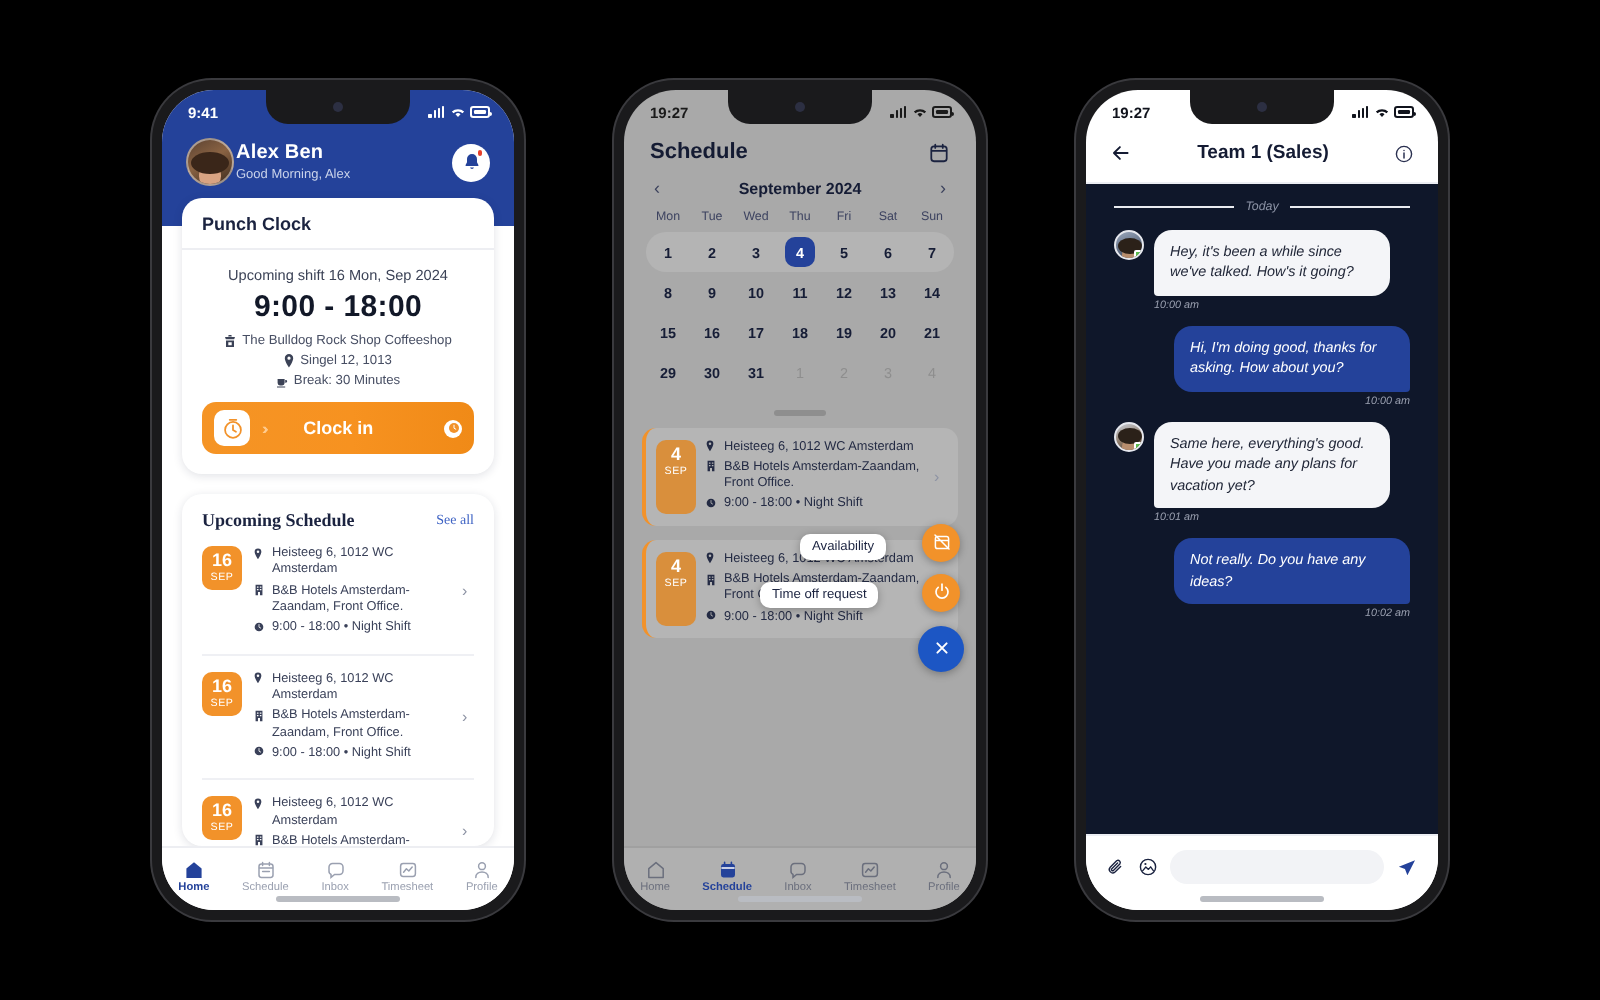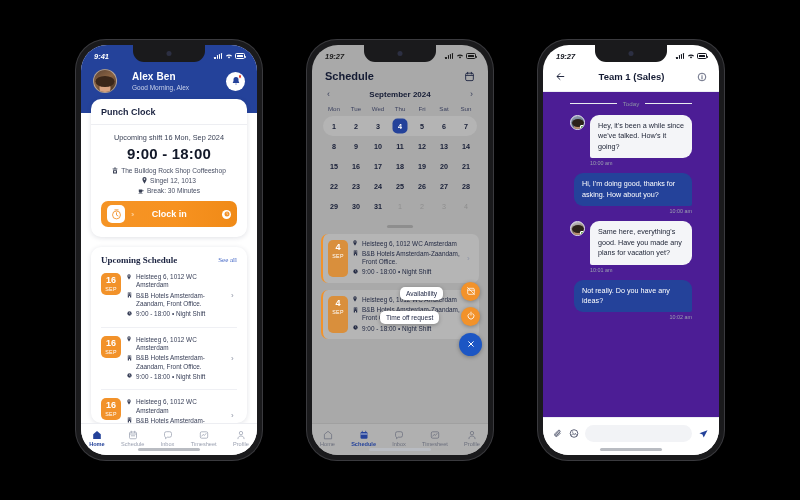--- a/index.html
+++ b/index.html
@@ -41,39 +41,39 @@
   }
   .homebar {
     position:absolute; bottom:4px; left:50%; transform:translateX(-50%);
     width:62px; height:3px; border-radius:2px; background:#b9bcc2; z-index:45;
   }
   .statusbar {
     height:22px; flex:0 0 22px;
     display:flex; align-items:center; justify-content:space-between;
     padding:0 12px 0 13px;
     font-size:7.5px; font-weight:bold;
-    position:relative; z-index:30;font-style:italic;
+    position:relative; z-index:30;
   }
   .sb-icons { display:flex; align-items:center; gap:2.5px; }
   .bars { display:flex; align-items:flex-end; gap:.8px; height:6px; }
   .bars i { width:1.3px; background:currentColor; border-radius:.4px; display:block; }
   .bars i:nth-child(1){height:2.4px}.bars i:nth-child(2){height:3.6px}
   .bars i:nth-child(3){height:4.8px}.bars i:nth-child(4){height:6px}
   .batt { width:10px;height:5.4px;border:.8px solid currentColor;border-radius:1.6px;position:relative;}
   .batt::before{content:"";position:absolute;inset:.8px;background:currentColor;border-radius:.6px;}
   .batt::after{content:"";position:absolute;right:-2px;top:1.6px;width:1px;height:2.2px;background:currentColor;border-radius:0 1px 1px 0;}
 
   svg { display:block; }
 
   
   .p1 .statusbar { background:#24429a; color:#fff; }
   .p1-head {
     background:#24429a; color:#fff;
     padding:2px 12px 20px 12px;
-    display:flex; align-items:center; gap:15px;
+    display:flex; align-items:center; gap:1px;
     position:relative;
   }
   .avatar {
     width:24px;height:24px;border-radius:50%;flex:0 0 24px;
     background:linear-gradient(150deg,#5b4232 0%,#8a6343 45%,#3c2a1d 100%);
     border:1.2px solid rgba(255,255,255,.45); position:relative; overflow:hidden;
   }
   .avatar::after{
     content:"";position:absolute;left:50%;top:48%;transform:translateX(-50%);
     width:11px;height:13px;border-radius:50% 50% 45% 45%;background:#d8a382;
@@ -191,21 +191,21 @@
   .p2 .tab{color:#6b6f7d;}
   .p2 .tab.active{color:#24429a;}
 
   
   .p3 .statusbar{color:#10131c;}
   .p3-head{
     display:flex;align-items:center;justify-content:space-between;
     padding:4px 12px 9px;border-bottom:1px solid #eceef3;
   }
   .p3-title{font-size:9.5px;font-weight:bold;color:#141b33;}
-  .chat{flex:1;padding:8px 27px 4px;overflow:hidden;background:#4c1d95;}
+  .chat{flex:1;padding:8px 14px 4px;overflow:hidden;background:#0f172a;font-style:italic;}
   .daylbl{display:flex;align-items:center;gap:6px;margin-bottom:8px;}
   .daylbl i{flex:1;height:1px;background:#e9ebf0;}
   .daylbl span{font-size:6.2px;color:#8c93a5;}
   .msg{display:flex;gap:5px;margin-bottom:2px;}
   .msg.me{justify-content:flex-end;}
   .mav{
     width:15px;height:15px;border-radius:50%;flex:0 0 15px;position:relative;overflow:hidden;
     border:1px solid #e6e8ee;
   }
   .mav.a1{background:linear-gradient(160deg,#9aa7bb 0%,#5d6a80 60%,#2f3847 100%);}
@@ -514,29 +514,20 @@
           <div class="cal-d">14</div>
         </div>
         <div class="cal-r cal-week">
           <div class="cal-d">15</div>
           <div class="cal-d">16</div>
           <div class="cal-d">17</div>
           <div class="cal-d">18</div>
           <div class="cal-d">19</div>
           <div class="cal-d">20</div>
           <div class="cal-d">21</div>
-        </div>
-        <div class="cal-r cal-week">
-          <div class="cal-d">22</div>
-          <div class="cal-d">23</div>
-          <div class="cal-d">24</div>
-          <div class="cal-d">25</div>
-          <div class="cal-d">26</div>
-          <div class="cal-d">27</div>
-          <div class="cal-d">28</div>
         </div>
         <div class="cal-r cal-week">
           <div class="cal-d">29</div>
           <div class="cal-d">30</div>
           <div class="cal-d">31</div>
           <div class="cal-d mute">1</div>
           <div class="cal-d mute">2</div>
           <div class="cal-d mute">3</div>
           <div class="cal-d mute">4</div>
         </div>

